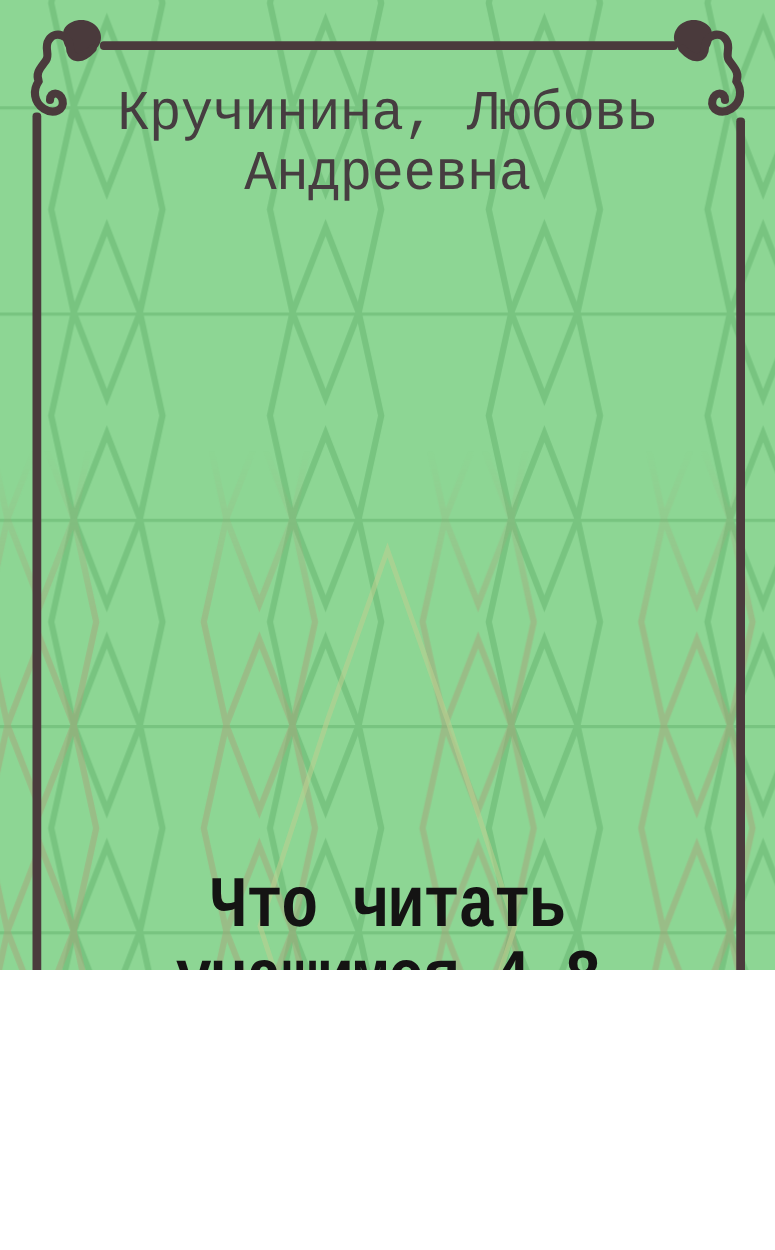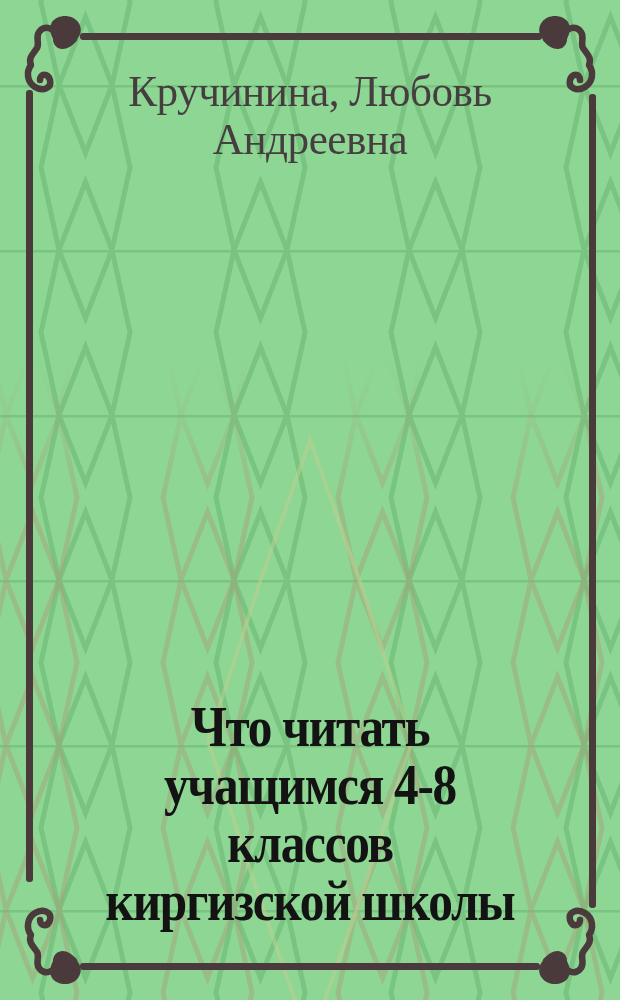--- a/index.html
+++ b/index.html
@@ -1,21 +1,21 @@
 <!DOCTYPE html>
 <html><head>
 <meta charset="utf-8">
 <style>
   html,body{margin:0;padding:0;}
   .page{
     position:relative;
-    width:620px;height:1000px;
+    width:620px;height:776px;
     overflow:hidden;
     background:#d946ef;
-    font-family:Liberation Serif, serif;
+    font-family:Liberation Mono, monospace;
   }
   .bg-svg, .frame-svg{
     position:absolute;left:0;top:0;width:620px;height:1000px;
   }
   .bg-svg{z-index:0;}
   .frame-svg{z-index:2;pointer-events:none;}
   .author{
     position:absolute;z-index:3;
     left:50%;top:68px;width:620px;
     transform:translateX(-50%) scaleX(0.96);

